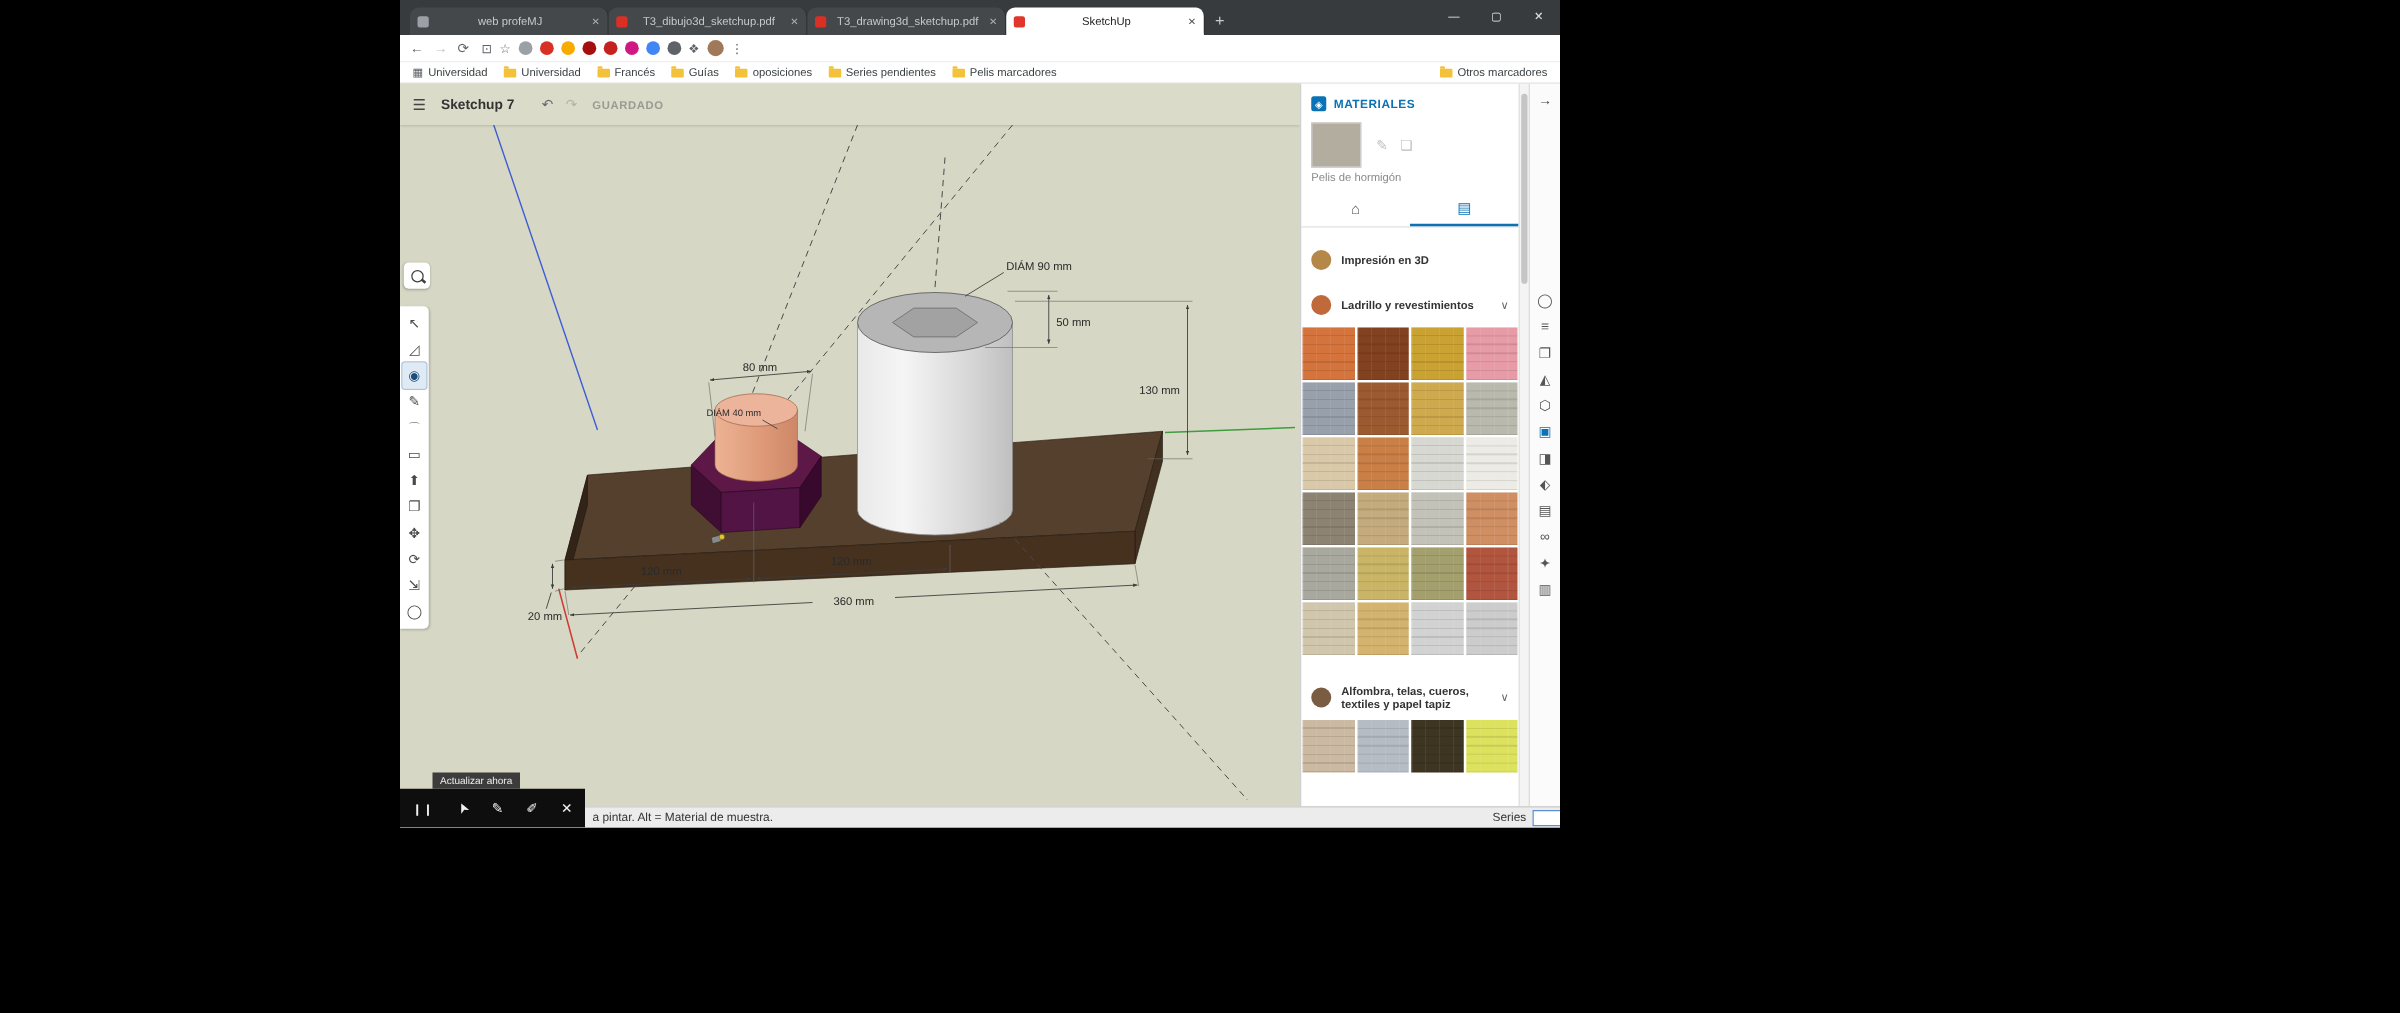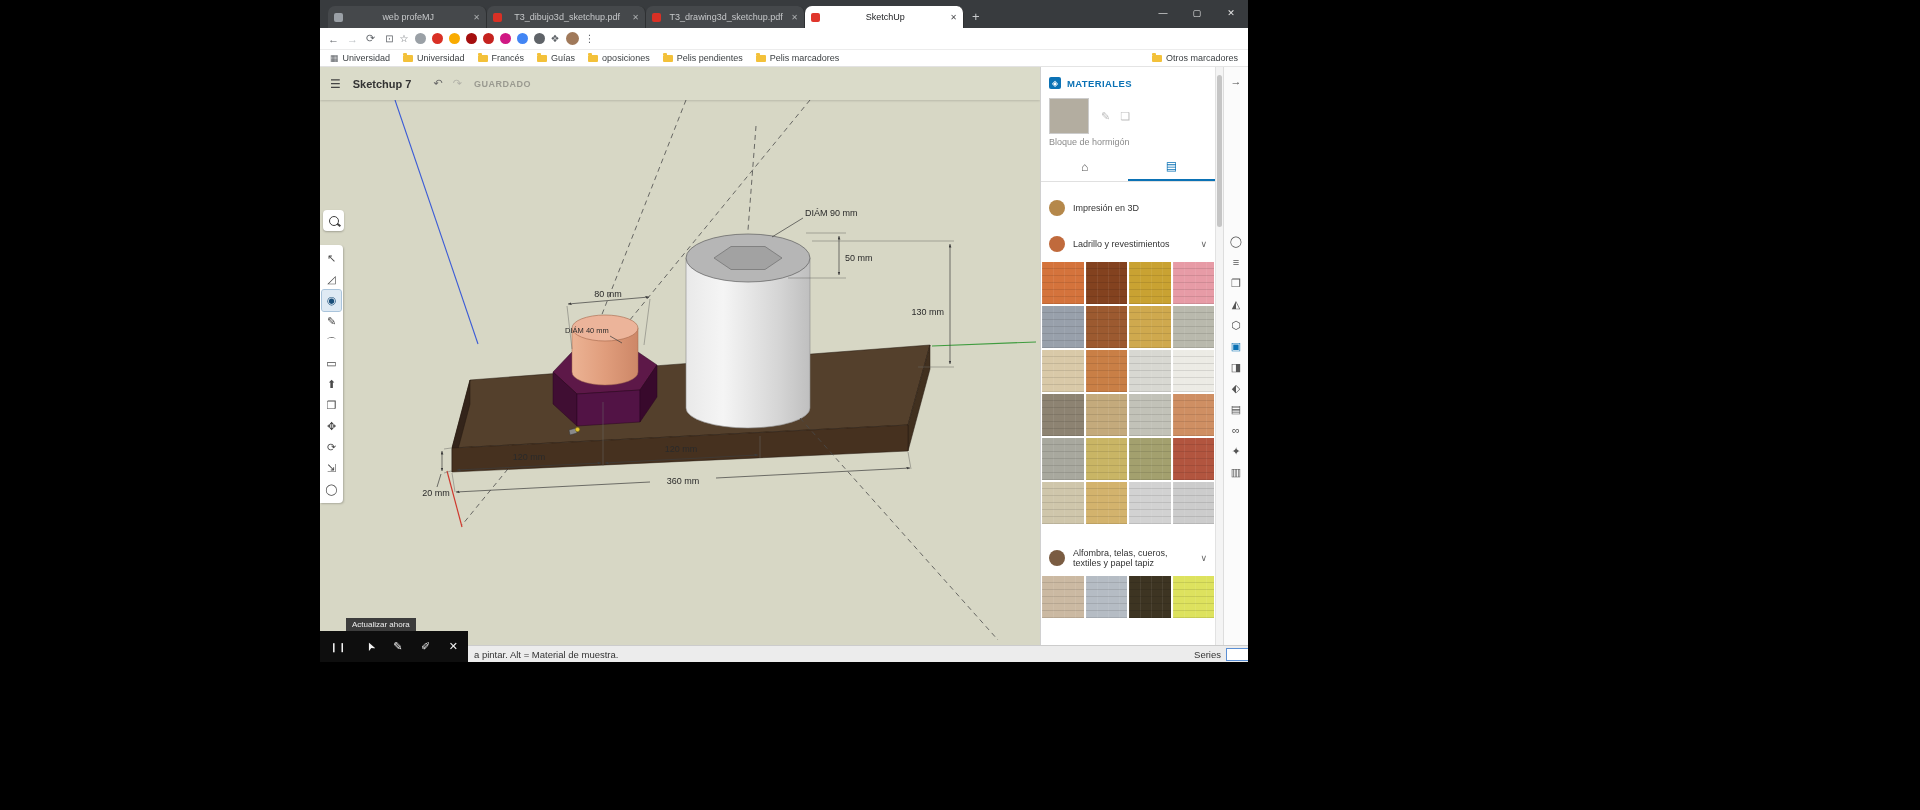--- a/index.html
+++ b/index.html
@@ -67,21 +67,21 @@
   .mp-preview{display:flex;gap:12px;padding:4px 8px 2px;align-items:center;height:38px;}
   .mp-thumbimg{width:38px;height:34px;background:#b3ada0;border:1px solid #ccc;}
   .mp-actions{display:flex;gap:10px;color:#bdbdbd;font-size:11px;}
   .mp-matname{padding:0 8px;font-size:9px;color:#8a8a8a;height:14px;}
   .mp-tabs{display:flex;height:28px;border-bottom:1px solid #e0e0e0;margin-top:2px;}
   .mp-tab{flex:1;display:flex;align-items:center;justify-content:center;font-size:12px;color:#555;box-sizing:border-box;}
   .mp-tab.active{color:#0b72b5;border-bottom:2px solid #0b72b5;}
   .mp-cats{padding-top:8px;}
   .mp-cat{display:flex;align-items:center;gap:8px;padding:0 8px;height:36px;}
   .cat-dot{width:16px;height:16px;border-radius:50%;flex:none;}
-  .cat-label{font-size:9px;font-weight:normal;color:#333;flex:1;line-height:1.15;}
+  .cat-label{font-size:9px;font-weight:bold;color:#333;flex:1;line-height:1.15;}
   .cat-chev{color:#666;font-size:9px;}
   .swatch-grid{display:grid;grid-template-columns:repeat(4,1fr);gap:2px;padding:0 1px;}
   .swatch{height:42px;background-image:repeating-linear-gradient(0deg,rgba(0,0,0,.10) 0 1px,transparent 1px 7px),repeating-linear-gradient(90deg,rgba(255,255,255,.07) 0 1px,transparent 1px 11px);}
 
   .mp-scrollbar{position:absolute;left:895px;top:0;width:8px;height:578px;background:#f4f4f4;border-left:1px solid #e2e2e2;z-index:2;box-sizing:border-box;}
   .mp-thumb{position:absolute;left:1px;top:8px;width:5px;height:152px;background:#c5c5c5;border-radius:3px;}
 
   .right-rail{position:absolute;left:903px;top:0;width:25px;height:578px;background:#fbfbfb;border-left:1px solid #ddd;z-index:2;box-sizing:border-box;}
   .rail-collapse{width:100%;text-align:center;color:#444;font-size:11px;margin-top:8px;}
   .rail-icons{position:absolute;left:0;top:168px;width:100%;display:flex;flex-direction:column;align-items:center;gap:8px;}
@@ -178,21 +178,21 @@
           <span class="bm">
             <span class="folder"></span>
             <span class="bmlabel">Guías</span>
           </span>
           <span class="bm">
             <span class="folder"></span>
             <span class="bmlabel">oposiciones</span>
           </span>
           <span class="bm">
             <span class="folder"></span>
-            <span class="bmlabel">Pelis pendientes</span>
+            <span class="bmlabel">Series pendientes</span>
           </span>
           <span class="bm">
             <span class="folder"></span>
             <span class="bmlabel">Pelis marcadores</span>
           </span>
         </span>
       <span class="otros bm">
         <span class="folder"></span>
         <span>Otros marcadores</span>
       </span>
@@ -335,21 +335,21 @@
           <span class="mp-logo">◈</span>
           <span class="mp-title">MATERIALES</span>
         </div>
         <div class="mp-preview">
           <div class="mp-thumbimg" style="background: rgb(179, 173, 160);"></div>
           <div class="mp-actions">
             <span>✎</span>
             <span>❏</span>
           </div>
         </div>
-        <div class="mp-matname">Bloque de hormigón</div>
+        <div class="mp-matname">Pelis de hormigón</div>
         <div class="mp-tabs">
           <div class="mp-tab">
             <span>⌂</span>
           </div>
           <div class="mp-tab active">
             <span>▤</span>
           </div>
         </div>
         <div class="mp-cats" id="mp-cats">
             <div class="mp-cat">

